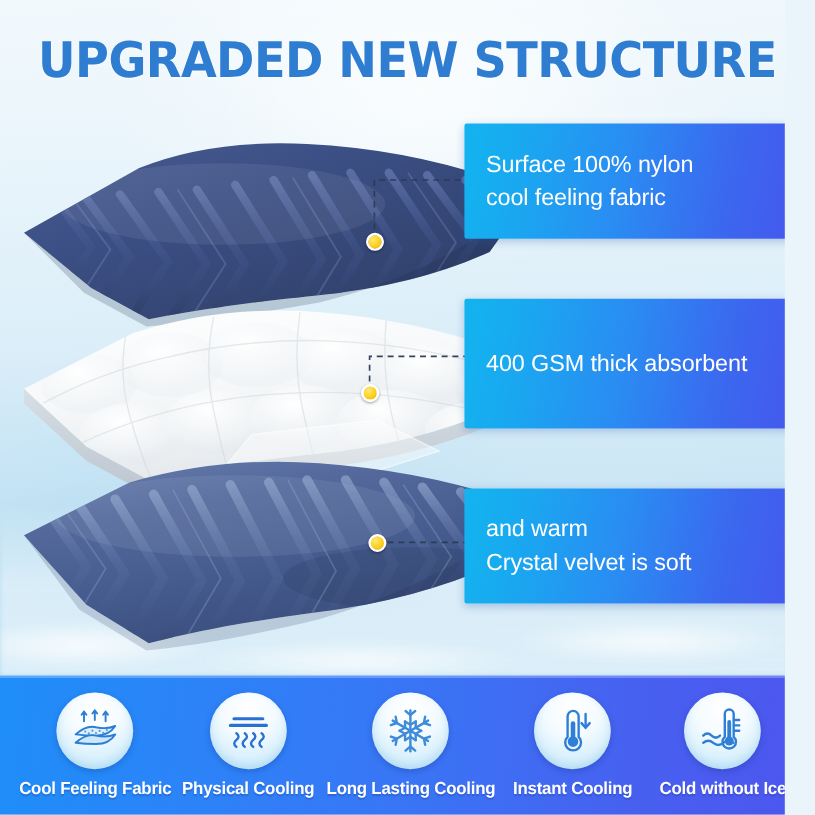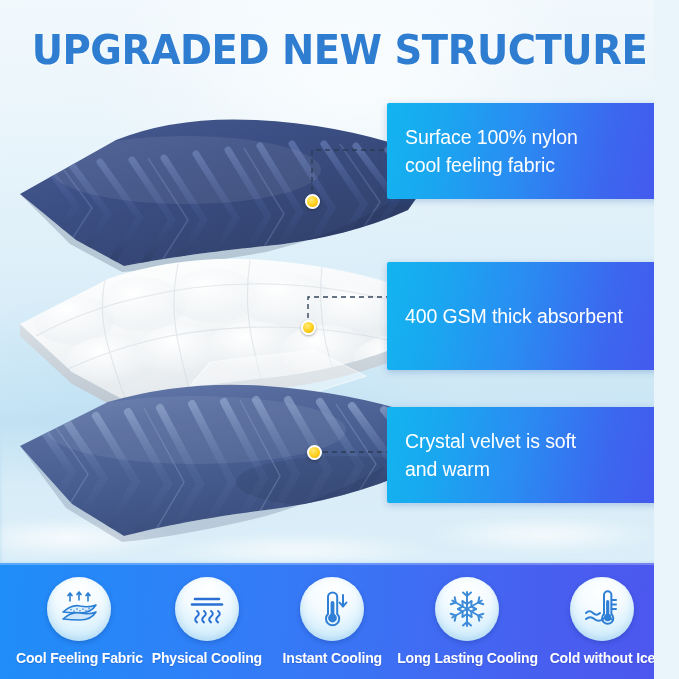--- a/index.html
+++ b/index.html
@@ -70,21 +70,21 @@
     color:#ffffff;
     padding:14px 16px 14px 18px;
     font-size:19.5px;
     line-height:28px;
     letter-spacing:-0.1px;
     display:flex;
     align-items:center;
   }
   .callout span { display:block; }
   #callout-0 { top:103px;  height:96px; }
-  #callout-1 { top:262px;  height:108px; }
+  #callout-1 { top:249px;  height:108px; }
   #callout-2 { top:407px;  height:96px; }
 
   
   .leader { position:absolute; overflow:visible; pointer-events:none; }
   .dot {
     position:absolute;
     width:15px; height:15px;
     border-radius:50%;
     background:radial-gradient(circle at 38% 34%, #ffe97a 0%, #ffd11c 52%, #e9a80c 100%);
     border:2.5px solid #ffffff;
@@ -329,22 +329,22 @@
   </div>
 
   <div class="callout" id="callout-1">
     <div>
       <span>400 GSM thick absorbent</span>
     </div>
   </div>
 
   <div class="callout" id="callout-2">
     <div>
+      <span>and warm</span>
       <span>Crystal velvet is soft</span>
-      <span>and warm</span>
     </div>
   </div>
 
   <div class="featurebar">
     <div class="features">
 
       <div class="feature">
         <div class="fcircle">
           <svg width="42" height="42" viewBox="0 0 42 42">
             <g stroke="#2a7fd4" fill="none" stroke-width="1.6" stroke-linecap="round">
@@ -377,37 +377,20 @@
             </g>
             <g stroke="#2a6fd4" fill="none" stroke-width="2" stroke-linecap="round">
               <path d="M11,23 q3.6,2.6 0,5.6 q-3.6,3 0,5.8"></path>
               <path d="M18,23 q3.6,2.6 0,5.6 q-3.6,3 0,5.8"></path>
               <path d="M25,23 q3.6,2.6 0,5.6 q-3.6,3 0,5.8"></path>
               <path d="M32,23 q3.6,2.6 0,5.6 q-3.6,3 0,5.8"></path>
             </g>
           </svg>
         </div>
         <div class="flabel">Physical Cooling</div>
-      </div>
-
-      <div class="feature">
-        <div class="fcircle">
-          <svg width="42" height="42" viewBox="0 0 42 42">
-            <g stroke="#2f7fd6" fill="none" stroke-width="2" stroke-linecap="round">
-              <path d="M17,9 a4.6,4.6 0 0 1 9.2,0 L26.2,26 a6.6,6.6 0 1 1 -9.2,0 Z"></path>
-            </g>
-            <rect x="19.6" y="13" width="3.8" height="15" rx="1.9" fill="#2f7fd6"></rect>
-            <circle cx="21.5" cy="30" r="4.4" fill="#2f7fd6"></circle>
-            <g stroke="#2f7fd6" fill="none" stroke-width="2" stroke-linecap="round">
-              <line x1="32" y1="7" x2="32" y2="18"></line>
-              <path d="M28.6,14.6 L32,18.4 L35.4,14.6"></path>
-            </g>
-          </svg>
-        </div>
-        <div class="flabel">Instant Cooling</div>
       </div>
 
       <div class="feature">
         <div class="fcircle">
           <svg width="42" height="42" viewBox="0 0 42 42">
             <g stroke="#3e8bd8" fill="none" stroke-width="2" stroke-linecap="round">
               <g>
                 <line x1="21" y1="4" x2="21" y2="38"></line>
                 <path d="M21,8 L17,4.5 M21,8 L25,4.5 M21,34 L17,37.5 M21,34 L25,37.5"></path>
                 <path d="M21,16 L16.5,13.2 M21,16 L25.5,13.2 M21,26 L16.5,28.8 M21,26 L25.5,28.8"></path>
@@ -425,20 +408,37 @@
             </g>
           </svg>
         </div>
         <div class="flabel">Long Lasting Cooling</div>
       </div>
 
       <div class="feature">
         <div class="fcircle">
           <svg width="42" height="42" viewBox="0 0 42 42">
             <g stroke="#2f7fd6" fill="none" stroke-width="2" stroke-linecap="round">
+              <path d="M17,9 a4.6,4.6 0 0 1 9.2,0 L26.2,26 a6.6,6.6 0 1 1 -9.2,0 Z"></path>
+            </g>
+            <rect x="19.6" y="13" width="3.8" height="15" rx="1.9" fill="#2f7fd6"></rect>
+            <circle cx="21.5" cy="30" r="4.4" fill="#2f7fd6"></circle>
+            <g stroke="#2f7fd6" fill="none" stroke-width="2" stroke-linecap="round">
+              <line x1="32" y1="7" x2="32" y2="18"></line>
+              <path d="M28.6,14.6 L32,18.4 L35.4,14.6"></path>
+            </g>
+          </svg>
+        </div>
+        <div class="flabel">Instant Cooling</div>
+      </div>
+
+      <div class="feature">
+        <div class="fcircle">
+          <svg width="42" height="42" viewBox="0 0 42 42">
+            <g stroke="#2f7fd6" fill="none" stroke-width="2" stroke-linecap="round">
               <path d="M23,7 a3.7,3.7 0 0 1 7.4,0 L30.4,26 a5.6,5.6 0 1 1 -7.4,0 Z"></path>
               <line x1="30.6" y1="12" x2="35" y2="12"></line>
               <line x1="30.6" y1="16.5" x2="35" y2="16.5"></line>
               <line x1="30.6" y1="21" x2="35" y2="21"></line>
             </g>
             <rect x="25.1" y="12" width="3.2" height="16" rx="1.6" fill="#2f7fd6"></rect>
             <circle cx="26.7" cy="29.5" r="3.7" fill="#2f7fd6"></circle>
             <g stroke="#2f7fd6" fill="none" stroke-width="2" stroke-linecap="round">
               <path d="M5,25 q3.5,-3.4 7,0 q3.5,3.4 7,0"></path>
               <path d="M5,31 q4.2,-3.6 8.4,0 q4.2,3.6 8.4,0 q4.2,-3.6 8.4,0"></path>

